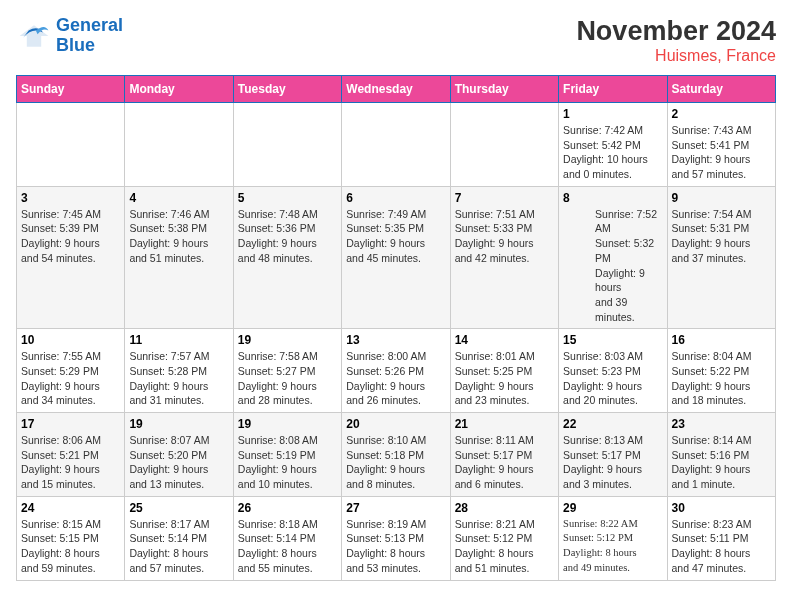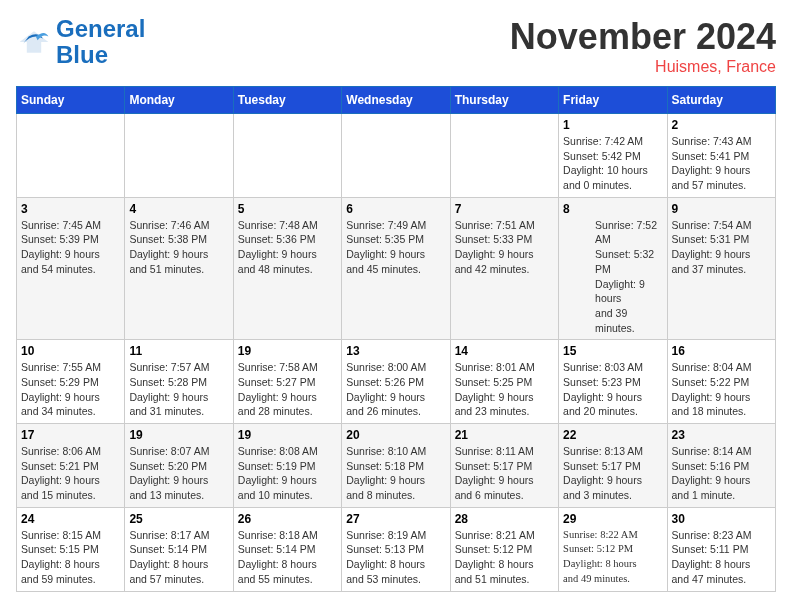--- a/index.html
+++ b/index.html
@@ -15,47 +15,47 @@
       justify-content: space-between;
       align-items: flex-start;
       margin-bottom: 10px;
     }
     .logo {
       display: flex;
       align-items: center;
       gap: 4px;
     }
     .logo-text {
-      font-size: 24px;
+      font-size: 18px;
       font-weight: bold;
       color: #333;
       line-height: 1.1;
     }
     .logo-text span { color: #1a6ebd; }
     .logo-bird {
       width: 36px;
       height: 36px;
     }
     .title-block { text-align: right; }
     .month-title {
-      font-size: 36px;
+      font-size: 27px;
       font-weight: bold;
       color: #333;
     }
     .location {
       font-size: 16px;
       color: #ef4444;
     }
     .calendar {
       width: 100%;
       border-collapse: collapse;
       font-size: 11px;
     }
     .calendar th {
-      background: #1d4ed8;
+      background: #ec4899;
       color: #fff;
       padding: 6px 4px;
       text-align: left;
       font-size: 12px;
       border: 1px solid #1a6ebd;
     }
     .calendar td {
       border: 1px solid #ccc;
       vertical-align: top;
       padding: 4px;

